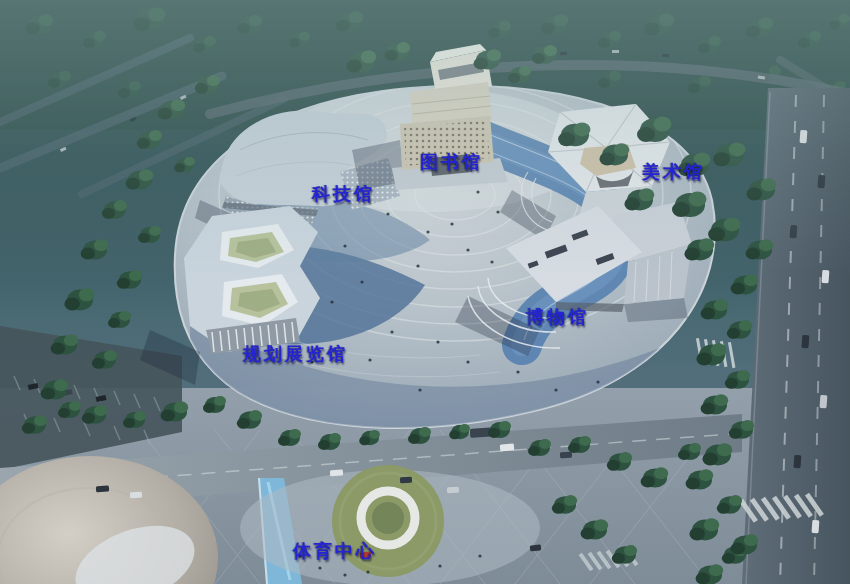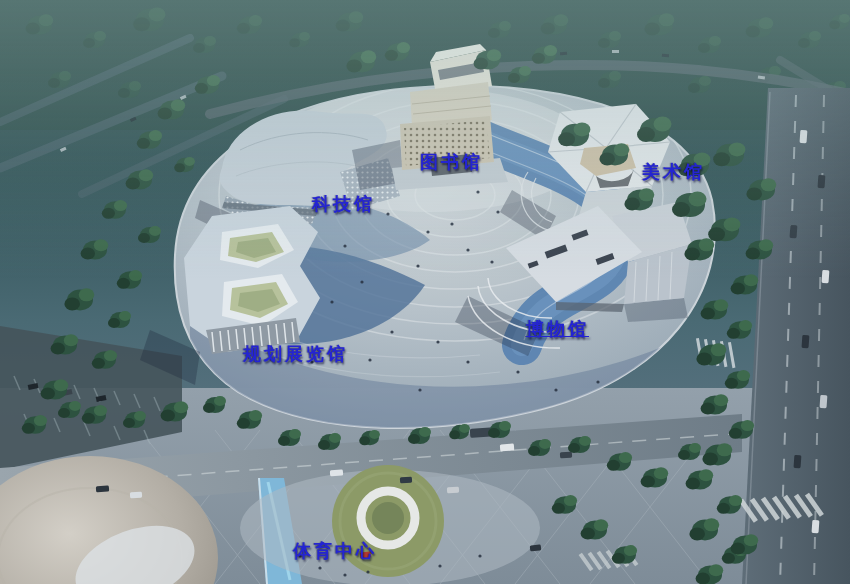--- a/index.html
+++ b/index.html
@@ -458,18 +458,18 @@
     <use href="#tree" transform="translate(625 555) scale(1.1)"></use>
         <use href="#tree" transform="translate(745 545) scale(1.2)"></use>
     <use href="#tree" transform="translate(35 425) scale(1.1)"></use>
         <use href="#tree" transform="translate(70 410)"></use>
   </g>
 
   <rect x="0" y="0" width="850" height="280" fill="url(#mistGrad)"></rect>
 </svg>
 
   <div class="map-label" style="left:420px; top:150px;">图书馆</div>
-  <div class="map-label" style="left:312px; top:182px;margin-top:10px;">科技馆</div>
+  <div class="map-label" style="left:312px; top:182px;">科技馆</div>
   <div class="map-label" style="left:642px; top:160px;">美术馆</div>
-  <div class="map-label" style="left:526px; top:317px;text-decoration:underline;">博物馆</div>
+  <div class="map-label" style="left:526px; top:305px;">博物馆</div>
   <div class="map-label" style="left:293px; top:539px;">体育中心</div>
   <div class="map-label" style="left:243px; top:342px;">规划展览馆</div>
 </div>
 
 </body></html>

